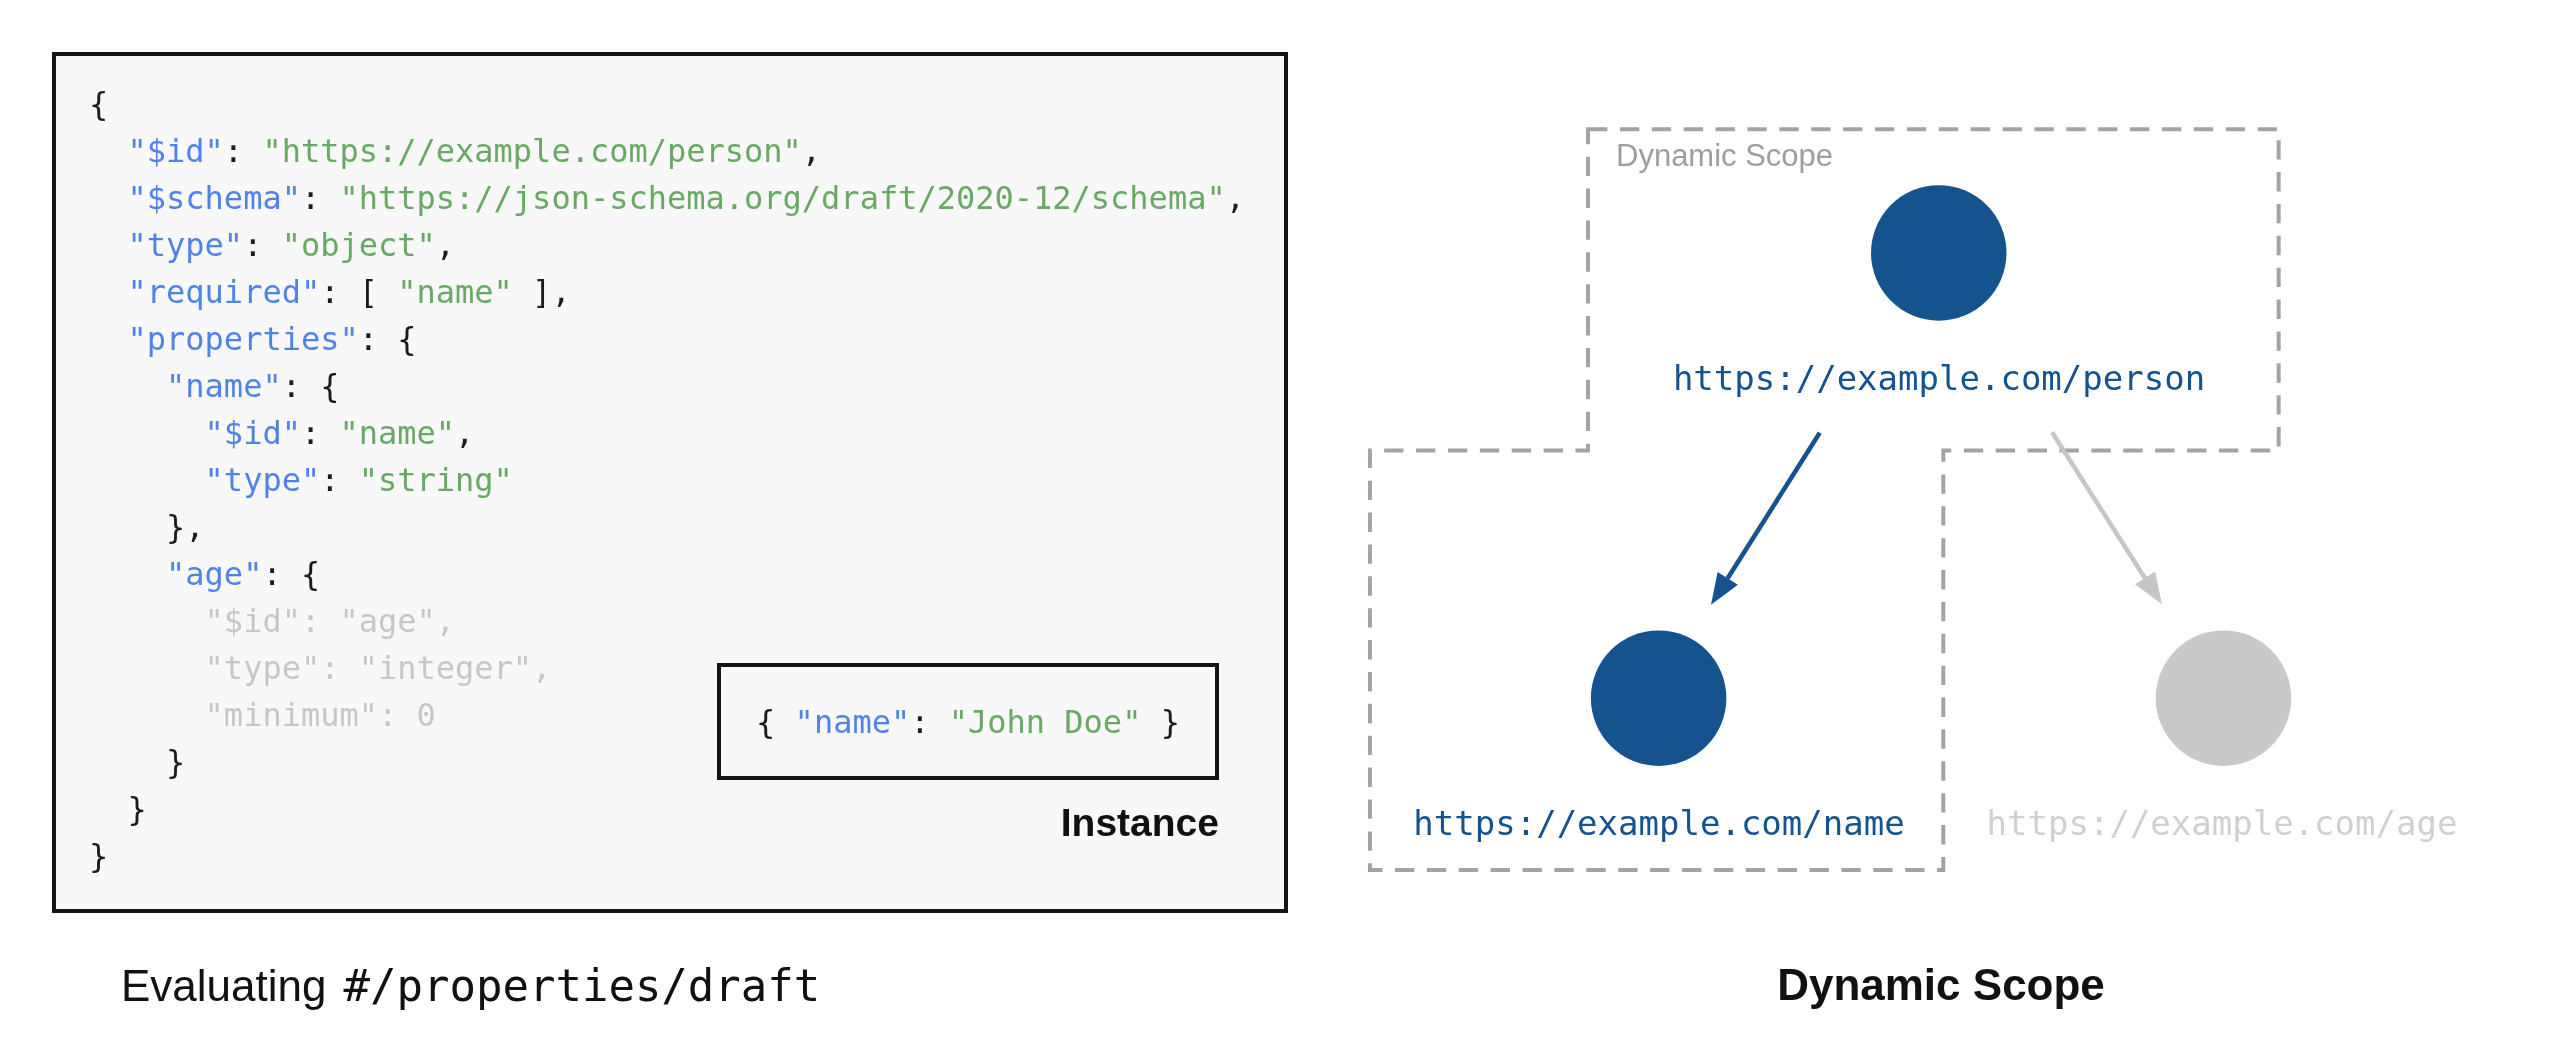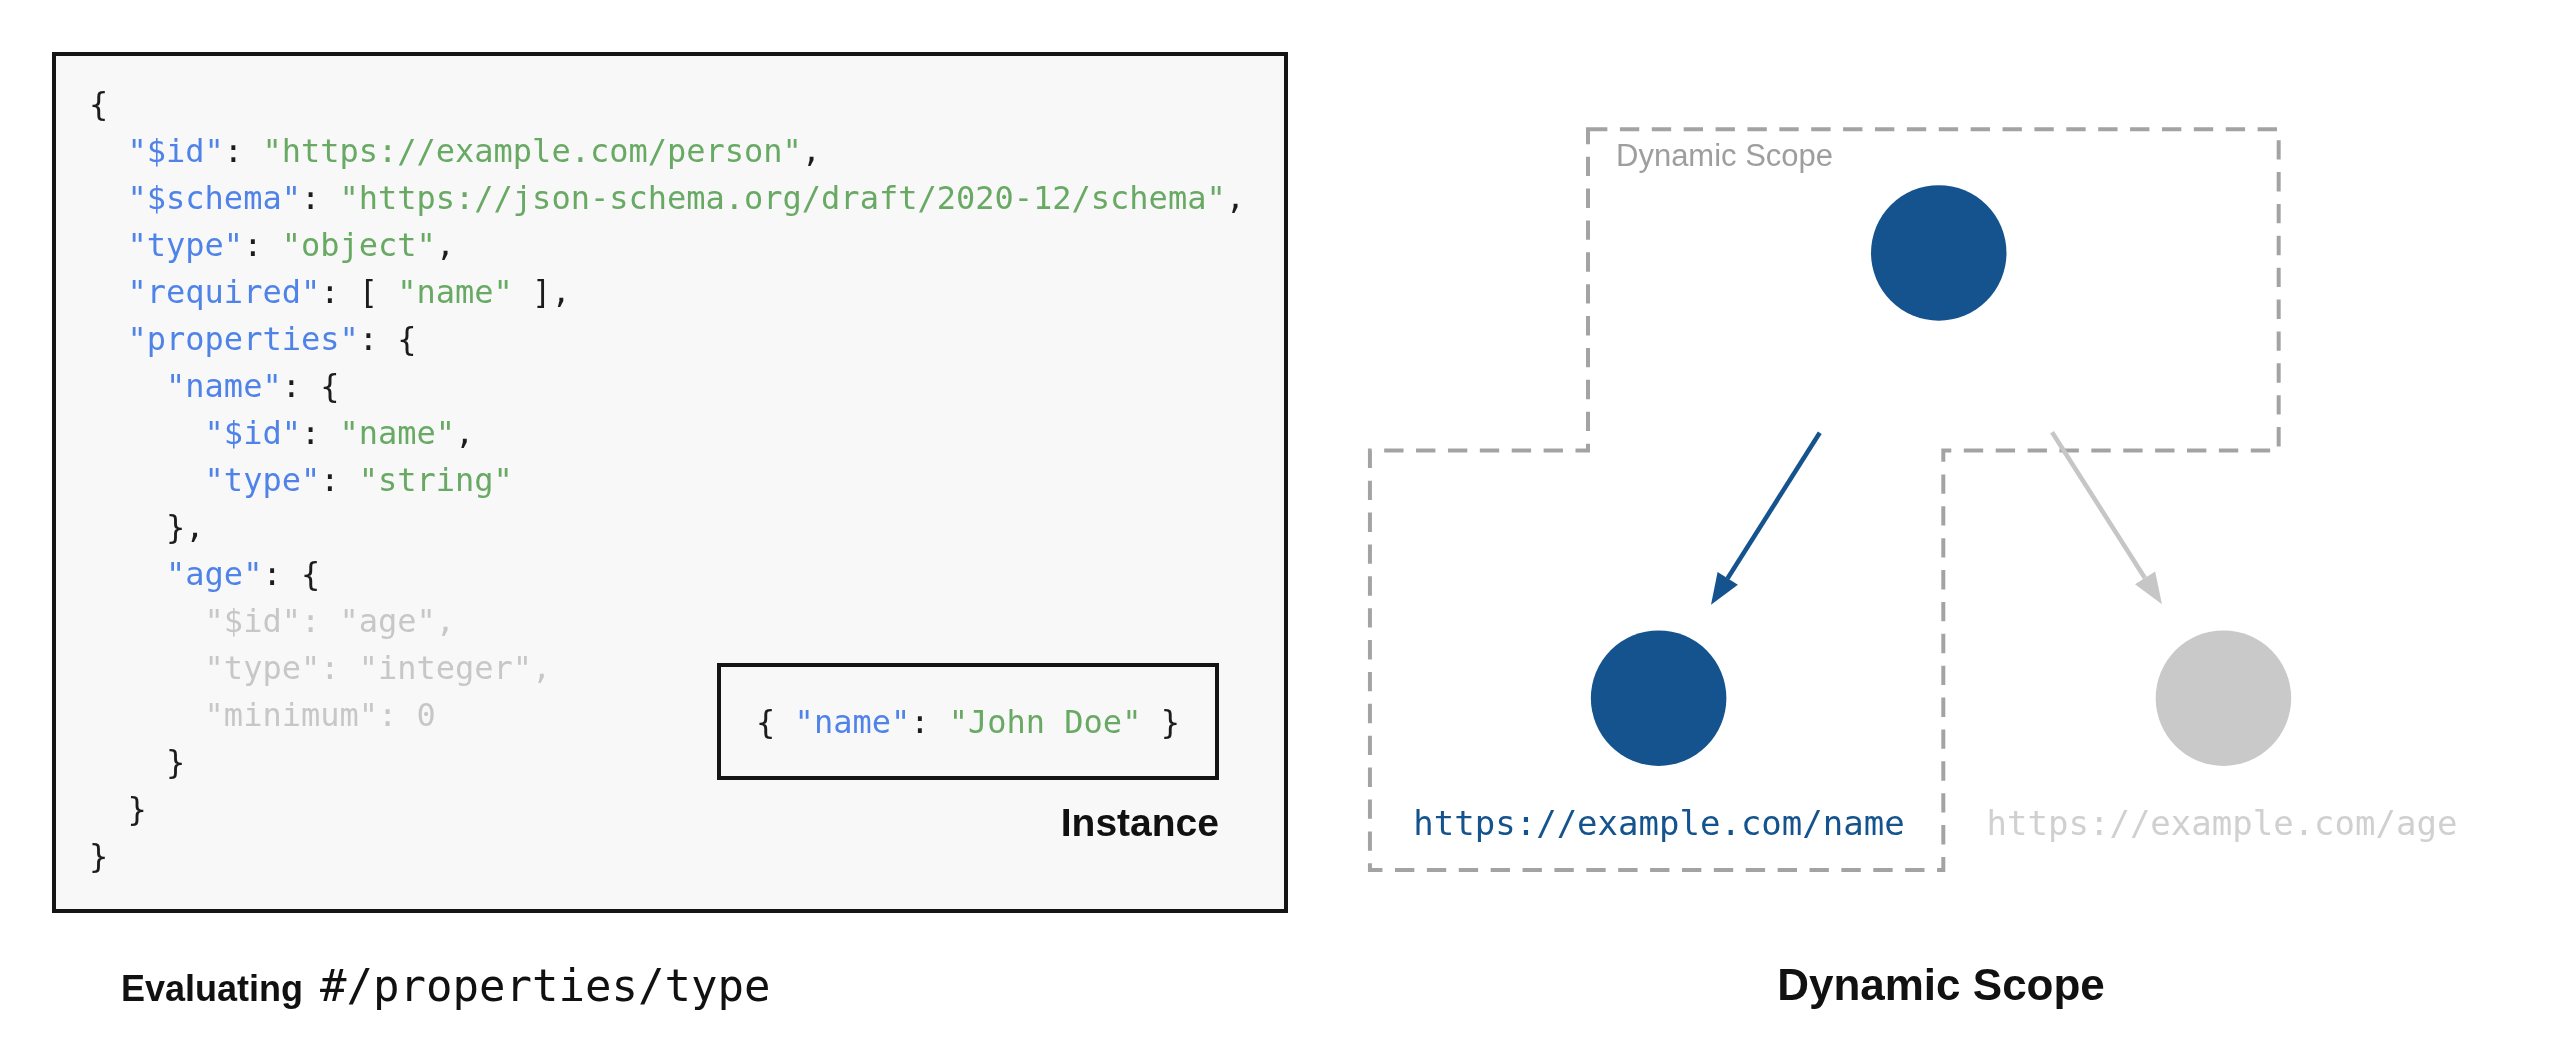--- a/index.html
+++ b/index.html
@@ -18,21 +18,21 @@
   .c-g{color:var(--muted-code);}
 
   .instance-box{position:absolute;left:717px;top:663px;width:502px;height:117px;
     box-sizing:border-box;border:4px solid var(--panel-border);background:var(--panel-bg);
     display:flex;align-items:center;justify-content:center;}
   .instance-code{font-size:32px;white-space:pre;font-family:"DejaVu Sans Mono", monospace;}
   .instance-label{position:absolute;left:717px;top:801px;width:502px;text-align:right;
     font-size:39px;font-weight:bold;color:#111111;}
 
   .panel-caption{position:absolute;left:121px;top:960px;white-space:nowrap;}
-  .panel-caption .cap-bold{font-size:36px;font-weight:bold;color:#111111;margin-top:8px;}
+  .panel-caption .cap-bold{font-size:44px;font-weight:normal;color:#111111;margin-top:8px;}
   .panel-caption .cap-code{font-size:44px;margin-left:17px;color:#111111;
     font-family:"DejaVu Sans Mono", monospace;}
 
   
   .scope-svg{position:absolute;left:1338px;top:102px;}
   .scope-outline{fill:none;stroke:var(--dash-grey);stroke-width:7px;stroke-dasharray:34 22;}
   .node-active{fill:var(--node-blue);}
   .node-inactive{fill:var(--node-grey);}
   .arrow-line-active{stroke:var(--node-blue);stroke-width:8px;}
   .arrow-head-active{fill:var(--node-blue);}
@@ -55,33 +55,34 @@
 
   <section class="schema-panel"></section>
   <pre class="code" id="schema-code"><div class="line"><span class="c-p">{</span></div><div class="line"><span class="c-p">  </span><span class="c-k">"$id"</span><span class="c-p">: </span><span class="c-s">"https://example.com/person"</span><span class="c-p">,</span></div><div class="line"><span class="c-p">  </span><span class="c-k">"$schema"</span><span class="c-p">: </span><span class="c-s">"https://json-schema.org/draft/2020-12/schema"</span><span class="c-p">,</span></div><div class="line"><span class="c-p">  </span><span class="c-k">"type"</span><span class="c-p">: </span><span class="c-s">"object"</span><span class="c-p">,</span></div><div class="line"><span class="c-p">  </span><span class="c-k">"required"</span><span class="c-p">: [ </span><span class="c-s">"name"</span><span class="c-p"> ],</span></div><div class="line"><span class="c-p">  </span><span class="c-k">"properties"</span><span class="c-p">: {</span></div><div class="line"><span class="c-p">    </span><span class="c-k">"name"</span><span class="c-p">: {</span></div><div class="line"><span class="c-p">      </span><span class="c-k">"$id"</span><span class="c-p">: </span><span class="c-s">"name"</span><span class="c-p">,</span></div><div class="line"><span class="c-p">      </span><span class="c-k">"type"</span><span class="c-p">: </span><span class="c-s">"string"</span></div><div class="line"><span class="c-p">    },</span></div><div class="line"><span class="c-p">    </span><span class="c-k">"age"</span><span class="c-p">: {</span></div><div class="line"><span class="c-g">      "$id": "age",</span></div><div class="line"><span class="c-g">      "type": "integer",</span></div><div class="line"><span class="c-g">      "minimum": 0</span></div><div class="line"><span class="c-p">    }</span></div><div class="line"><span class="c-p">  }</span></div><div class="line"><span class="c-p">}</span></div></pre>
 
   <div class="instance-box">
     <code class="instance-code" id="instance-code"><span class="c-p">{ </span><span class="c-k">"name"</span><span class="c-p">: </span><span class="c-s">"John Doe"</span><span class="c-p"> }</span></code>
   </div>
   <div class="instance-label">Instance</div>
 
   <div class="panel-caption">
-    <span class="cap-bold">Evaluating</span><span class="cap-code">#/properties/type</span>
+    <span class="cap-bold">Evaluating</span><span class="cap-code">#/properties/draft</span>
   </div>
 
   <svg class="scope-svg" width="1025" height="837" viewBox="0 0 1800 1470">
     <path class="scope-outline" d="M439 48 L1652 48 L1652 612 L1063 612 L1063 1349 L56 1349 L56 612 L439 612 Z"></path>
     <line class="arrow-line-active" x1="846" y1="581" x2="684" y2="837"></line>
     <polygon class="arrow-head-active" points="655,883 666.6,825.3 702.2,847.7"></polygon>
     <line class="arrow-line-inactive" x1="1254" y1="580" x2="1417" y2="836"></line>
     <polygon class="arrow-head-inactive" points="1447,882 1399.7,847 1435.1,824.4"></polygon>
     <circle class="node-active" cx="1055" cy="265" r="119"></circle>
     <circle class="node-active" cx="563" cy="1047" r="119"></circle>
     <circle class="node-inactive" cx="1555" cy="1047" r="119"></circle>
   </svg>
 
   <div class="scope-label">Dynamic Scope</div>
+  <div class="url url-person">https://example.com/person</div>
   <div class="url url-name">https://example.com/name</div>
   <div class="url url-age">https://example.com/age</div>
   <div class="diagram-caption">Dynamic Scope</div>
 
 </div>
 
 
 </body></html>

